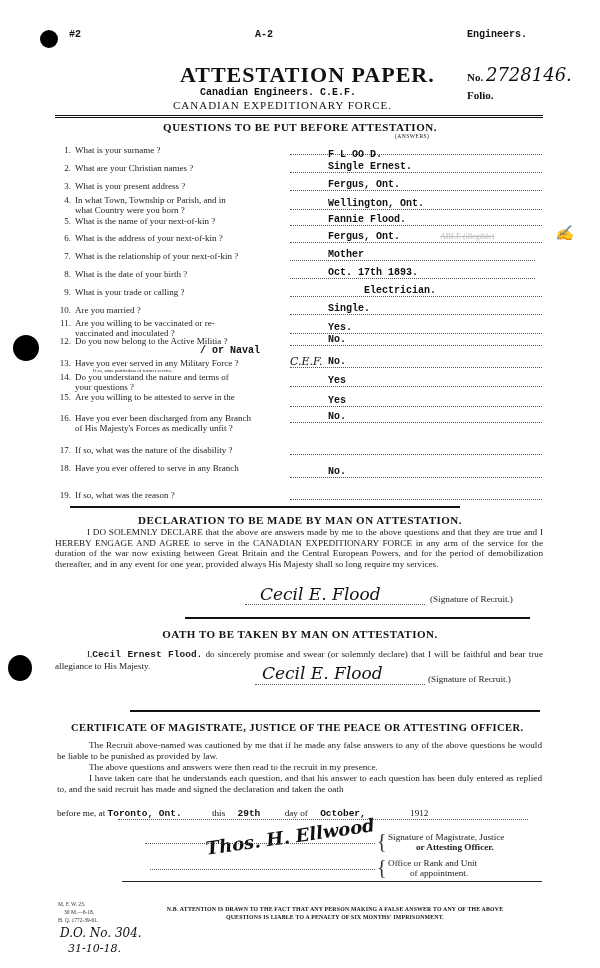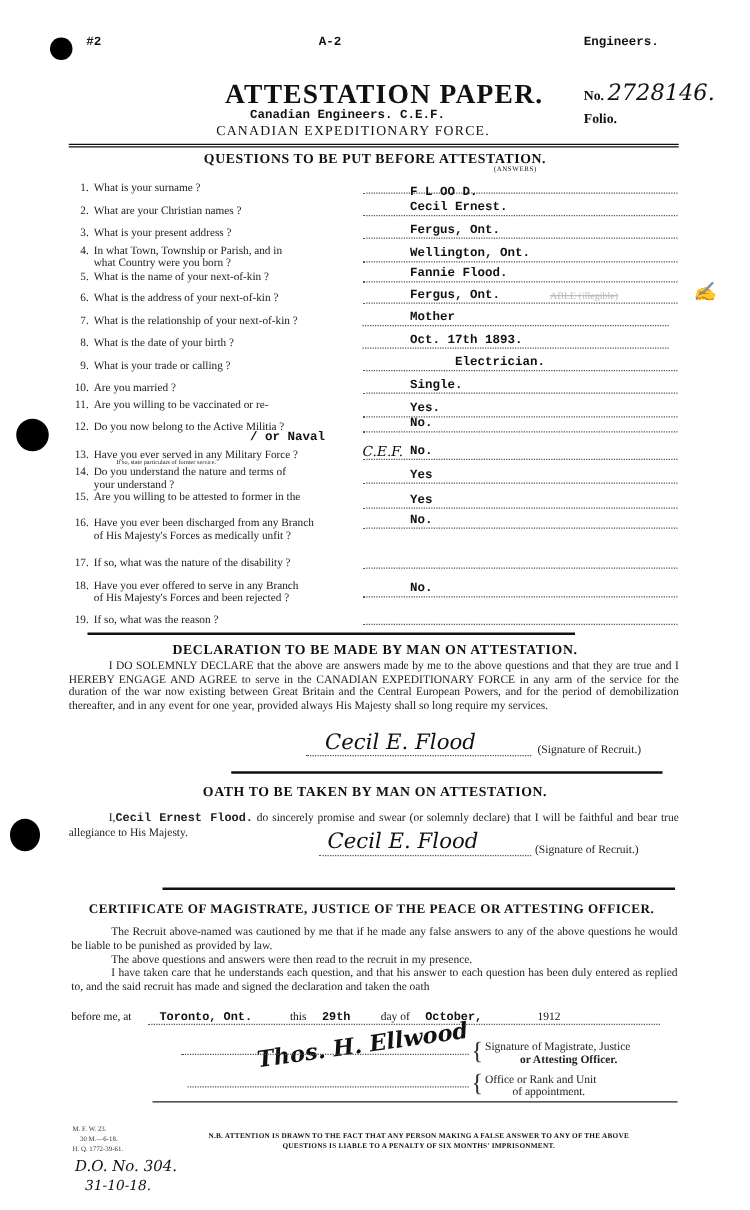--- a/index.html
+++ b/index.html
@@ -50,21 +50,21 @@
 
 <div class="section-title" style="top:121px;">QUESTIONS TO BE PUT BEFORE ATTESTATION.</div>
 <div class="abs" style="left:395px;top:133px;font-size:5.5px;letter-spacing:0.5px;">(ANSWERS)</div>
 
 <div class="q" style="top:145px;"><span class="num">1.</span><span>What is your surname ?</span></div>
 <div class="dots" style="left:290px;top:154px;width:252px;"></div>
 <div class="ans tw" style="top:149px;">F L OO D.</div>
 
 <div class="q" style="top:163px;"><span class="num">2.</span><span>What are your Christian names ?</span></div>
 <div class="dots" style="left:290px;top:172px;width:252px;"></div>
-<div class="ans tw" style="top:161px;">Cecil Ernest.</div>
+<div class="ans tw" style="top:161px;">Single Ernest.</div>
 
 <div class="q" style="top:181px;"><span class="num">3.</span><span>What is your present address ?</span></div>
 <div class="dots" style="left:290px;top:190px;width:252px;"></div>
 <div class="ans tw" style="top:179px;">Fergus, Ont.</div>
 
 <div class="q" style="top:195px;"><span class="num">4.</span><span>In what Town, Township or Parish, and in</span><span class="cont">what Country were you born ?</span></div>
 <div class="dots" style="left:290px;top:209px;width:252px;"></div>
 <div class="ans tw" style="top:198px;">Wellington, Ont.</div>
 
 <div class="q" style="top:216px;"><span class="num">5.</span><span>What is the name of your next-of-kin ?</span></div>
@@ -86,50 +86,50 @@
 <div class="ans tw" style="top:267px;">Oct. 17th 1893.</div>
 
 <div class="q" style="top:287px;"><span class="num">9.</span><span>What is your trade or calling ?</span></div>
 <div class="dots" style="left:290px;top:296px;width:252px;"></div>
 <div class="ans tw" style="top:285px;padding-left:36px;">Electrician.</div>
 
 <div class="q" style="top:305px;"><span class="num">10.</span><span>Are you married ?</span></div>
 <div class="dots" style="left:290px;top:314px;width:252px;"></div>
 <div class="ans tw" style="top:303px;">Single.</div>
 
-<div class="q" style="top:318px;"><span class="num">11.</span><span>Are you willing to be vaccinated or re-</span></div>
+<div class="q" style="top:318px;"><span class="num">11.</span><span>Are you willing to be vaccinated or re-</span><span class="cont">vaccinated and inoculated ?</span></div>
 <div class="dots" style="left:290px;top:333px;width:252px;"></div>
 <div class="ans tw" style="top:322px;">Yes.</div>
 
 <div class="q bold" style="top:336px;font-weight:normal;"><span class="num">12.</span><span>Do you now belong to the Active Militia ?</span></div>
 <div class="dots" style="left:290px;top:345px;width:252px;"></div>
 <div class="ans tw" style="top:334px;">No.</div>
 <div class="abs tw" style="left:200px;top:345px;font-size:10px;">/ or Naval</div>
 
 <div class="q" style="top:358px;"><span class="num">13.</span><span>Have you ever served in any Military Force ?</span><span class="cont" style="font-size:5px;line-height:5px;padding-left:38px;">If so, state particulars of former service.</span></div>
 <div class="dots" style="left:290px;top:367px;width:252px;"></div>
 <div class="abs hand" style="left:290px;top:355px;font-size:11px;">C.E.F.</div>
 <div class="ans tw" style="top:356px;">No.</div>
 
-<div class="q" style="top:372px;"><span class="num">14.</span><span>Do you understand the nature and terms of</span><span class="cont">your understand ?</span></div>
+<div class="q" style="top:372px;"><span class="num">14.</span><span>Do you understand the nature and terms of</span><span class="cont">your questions ?</span></div>
 <div class="dots" style="left:290px;top:386px;width:252px;"></div>
 <div class="ans tw" style="top:375px;">Yes</div>
 
-<div class="q" style="top:392px;"><span class="num">15.</span><span>Are you willing to be attested to former in the</span></div>
+<div class="q" style="top:392px;"><span class="num">15.</span><span>Are you willing to be attested to serve in the</span></div>
 <div class="dots" style="left:290px;top:406px;width:252px;"></div>
 <div class="ans tw" style="top:395px;">Yes</div>
 
 <div class="q" style="top:413px;"><span class="num">16.</span><span>Have you ever been discharged from any Branch</span><span class="cont">of His Majesty's Forces as medically unfit ?</span></div>
 <div class="dots" style="left:290px;top:422px;width:252px;"></div>
 <div class="ans tw" style="top:411px;">No.</div>
 
 <div class="q" style="top:445px;"><span class="num">17.</span><span>If so, what was the nature of the disability ?</span></div>
 <div class="dots" style="left:290px;top:454px;width:252px;"></div>
 
-<div class="q" style="top:463px;"><span class="num">18.</span><span>Have you ever offered to serve in any Branch</span><span class="cont">of His Majesty's Forces and been rejected ?</span></div>
+<div class="q" style="top:463px;"><span class="num">18.</span><span>Have you ever offered to serve in any Branch</span></div>
 <div class="dots" style="left:290px;top:477px;width:252px;"></div>
 <div class="ans tw" style="top:466px;">No.</div>
 
 <div class="q" style="top:490px;"><span class="num">19.</span><span>If so, what was the reason ?</span></div>
 <div class="dots" style="left:290px;top:499px;width:252px;"></div>
 
 <div class="rule" style="left:70px;top:506px;width:390px;"></div>
 
 <div class="section-title" style="top:514px;">DECLARATION TO BE MADE BY MAN ON ATTESTATION.</div>
 <div class="para" style="left:55px;top:527px;width:488px;text-indent:32px;">
@@ -151,21 +151,21 @@
 <div class="sigcap" style="left:428px;top:674px;">(Signature of Recruit.)</div>
 <div class="rule" style="left:130px;top:710px;width:410px;"></div>
 
 <div class="abs" style="left:57px;top:722px;font-size:10.5px;font-weight:bold;letter-spacing:0.4px;margin-left:14px;">CERTIFICATE OF MAGISTRATE, JUSTICE OF THE PEACE OR ATTESTING OFFICER.</div>
 <div class="para" style="left:57px;top:740px;width:485px;text-indent:32px;">The Recruit above-named was cautioned by me that if he made any false answers to any of the above questions he would be liable to be punished as provided by law.</div>
 <div class="para" style="left:57px;top:762px;width:485px;text-indent:32px;">The above questions and answers were then read to the recruit in my presence.</div>
 <div class="para" style="left:57px;top:773px;width:485px;text-indent:32px;">I have taken care that he understands each question, and that his answer to each question has been duly entered as replied to, and the said recruit has made and signed the declaration and taken the oath</div>
 
 <div class="abs" style="left:57px;top:808px;width:485px;font-size:9.2px;white-space:nowrap;">
   <span>before me, at</span>
-  <span class="tw" style="margin-left:20px;font-size:9.5px;">Toronto, Ont.</span>
+  <span class="tw" style="font-size:9.5px;">Toronto, Ont.</span>
   <span style="margin-left:28px;">this</span>
   <span class="tw" style="margin-left:10px;font-size:9.5px;">29th</span>
   <span style="margin-left:22px;">day of</span>
   <span class="tw" style="margin-left:10px;font-size:9.5px;">October,</span>
   <span style="margin-left:42px;">1912</span>
 </div>
 <div class="dots" style="left:118px;top:819px;width:410px;"></div>
 
 <div class="sig hand" style="left:205px;top:826px;font-size:18px;font-weight:bold;transform:rotate(-8deg);">Thos. H. Ellwood</div>
 <div class="dots" style="left:145px;top:843px;width:230px;"></div>

